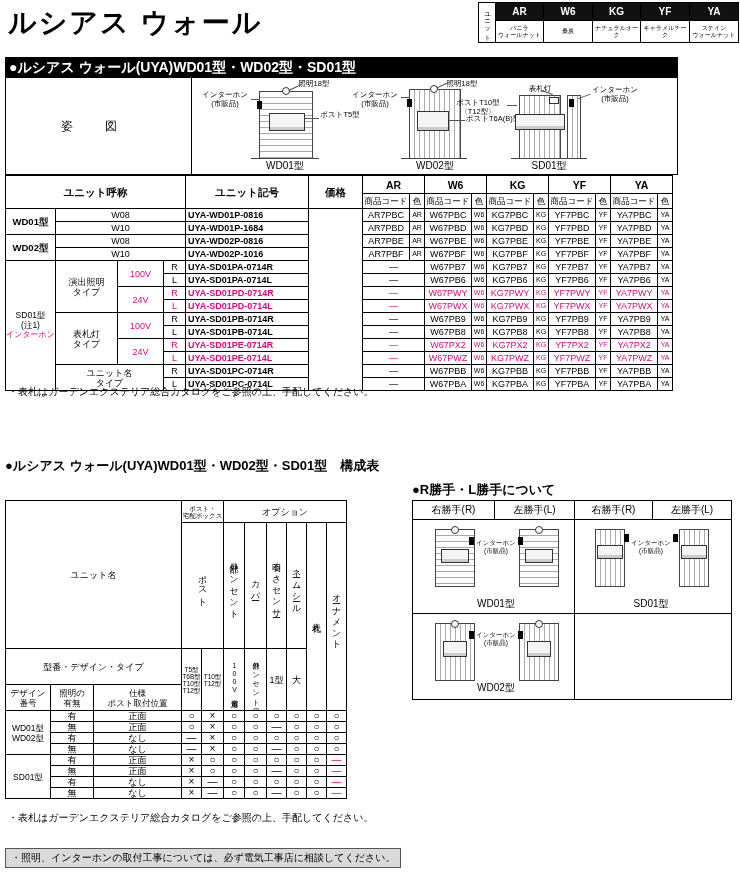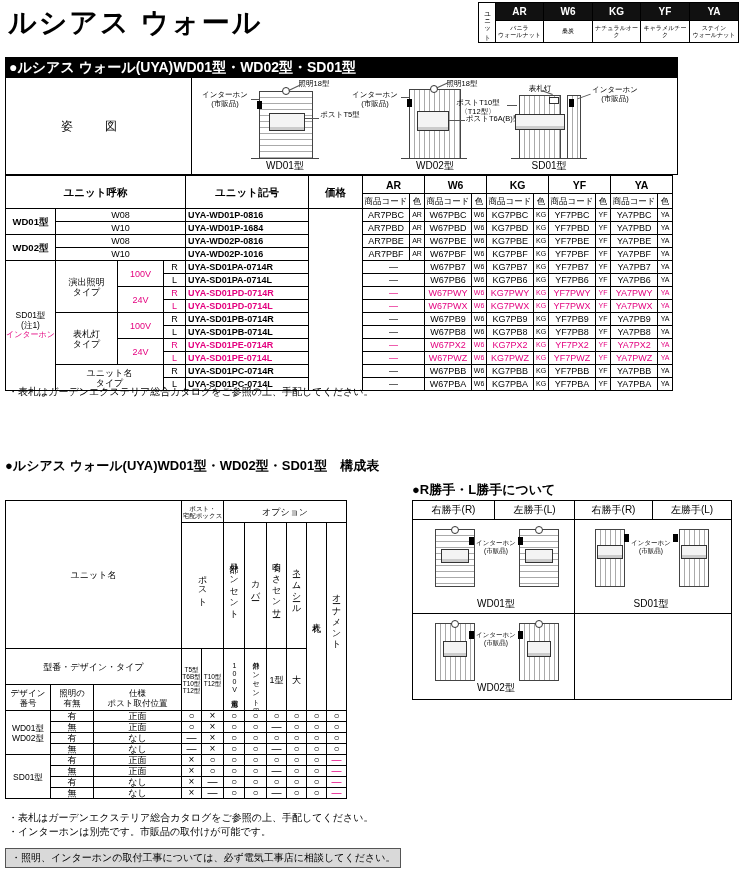--- a/index.html
+++ b/index.html
@@ -604,15 +604,14 @@
   <div class="lamp" style="left:122px;top:119px;"></div>
   <div class="icom" style="left:105px;top:130px;"></div>
   <div class="pbox" style="left:114px;top:140px;width:22px;height:14px;"></div>
   <div class="dlabel ml" style="left:61px;top:130px;width:44px;font-size:6.5px;line-height:7.5px;">インターホン
 (市販品)</div>
   <div class="dcap" style="left:48px;top:180px;">WD02型</div>
 </div>
 
 <div class="abs notes" id="notes2">
   <div>・表札はガーデンエクステリア総合カタログをご参照の上、手配してください。</div>
-  <div>・インターホンは別売です。市販品の取付けが可能です。</div>
 </div>
 <div class="abs" id="warning">・照明、インターホンの取付工事については、必ず電気工事店に相談してください。</div>
 
 </body></html>

